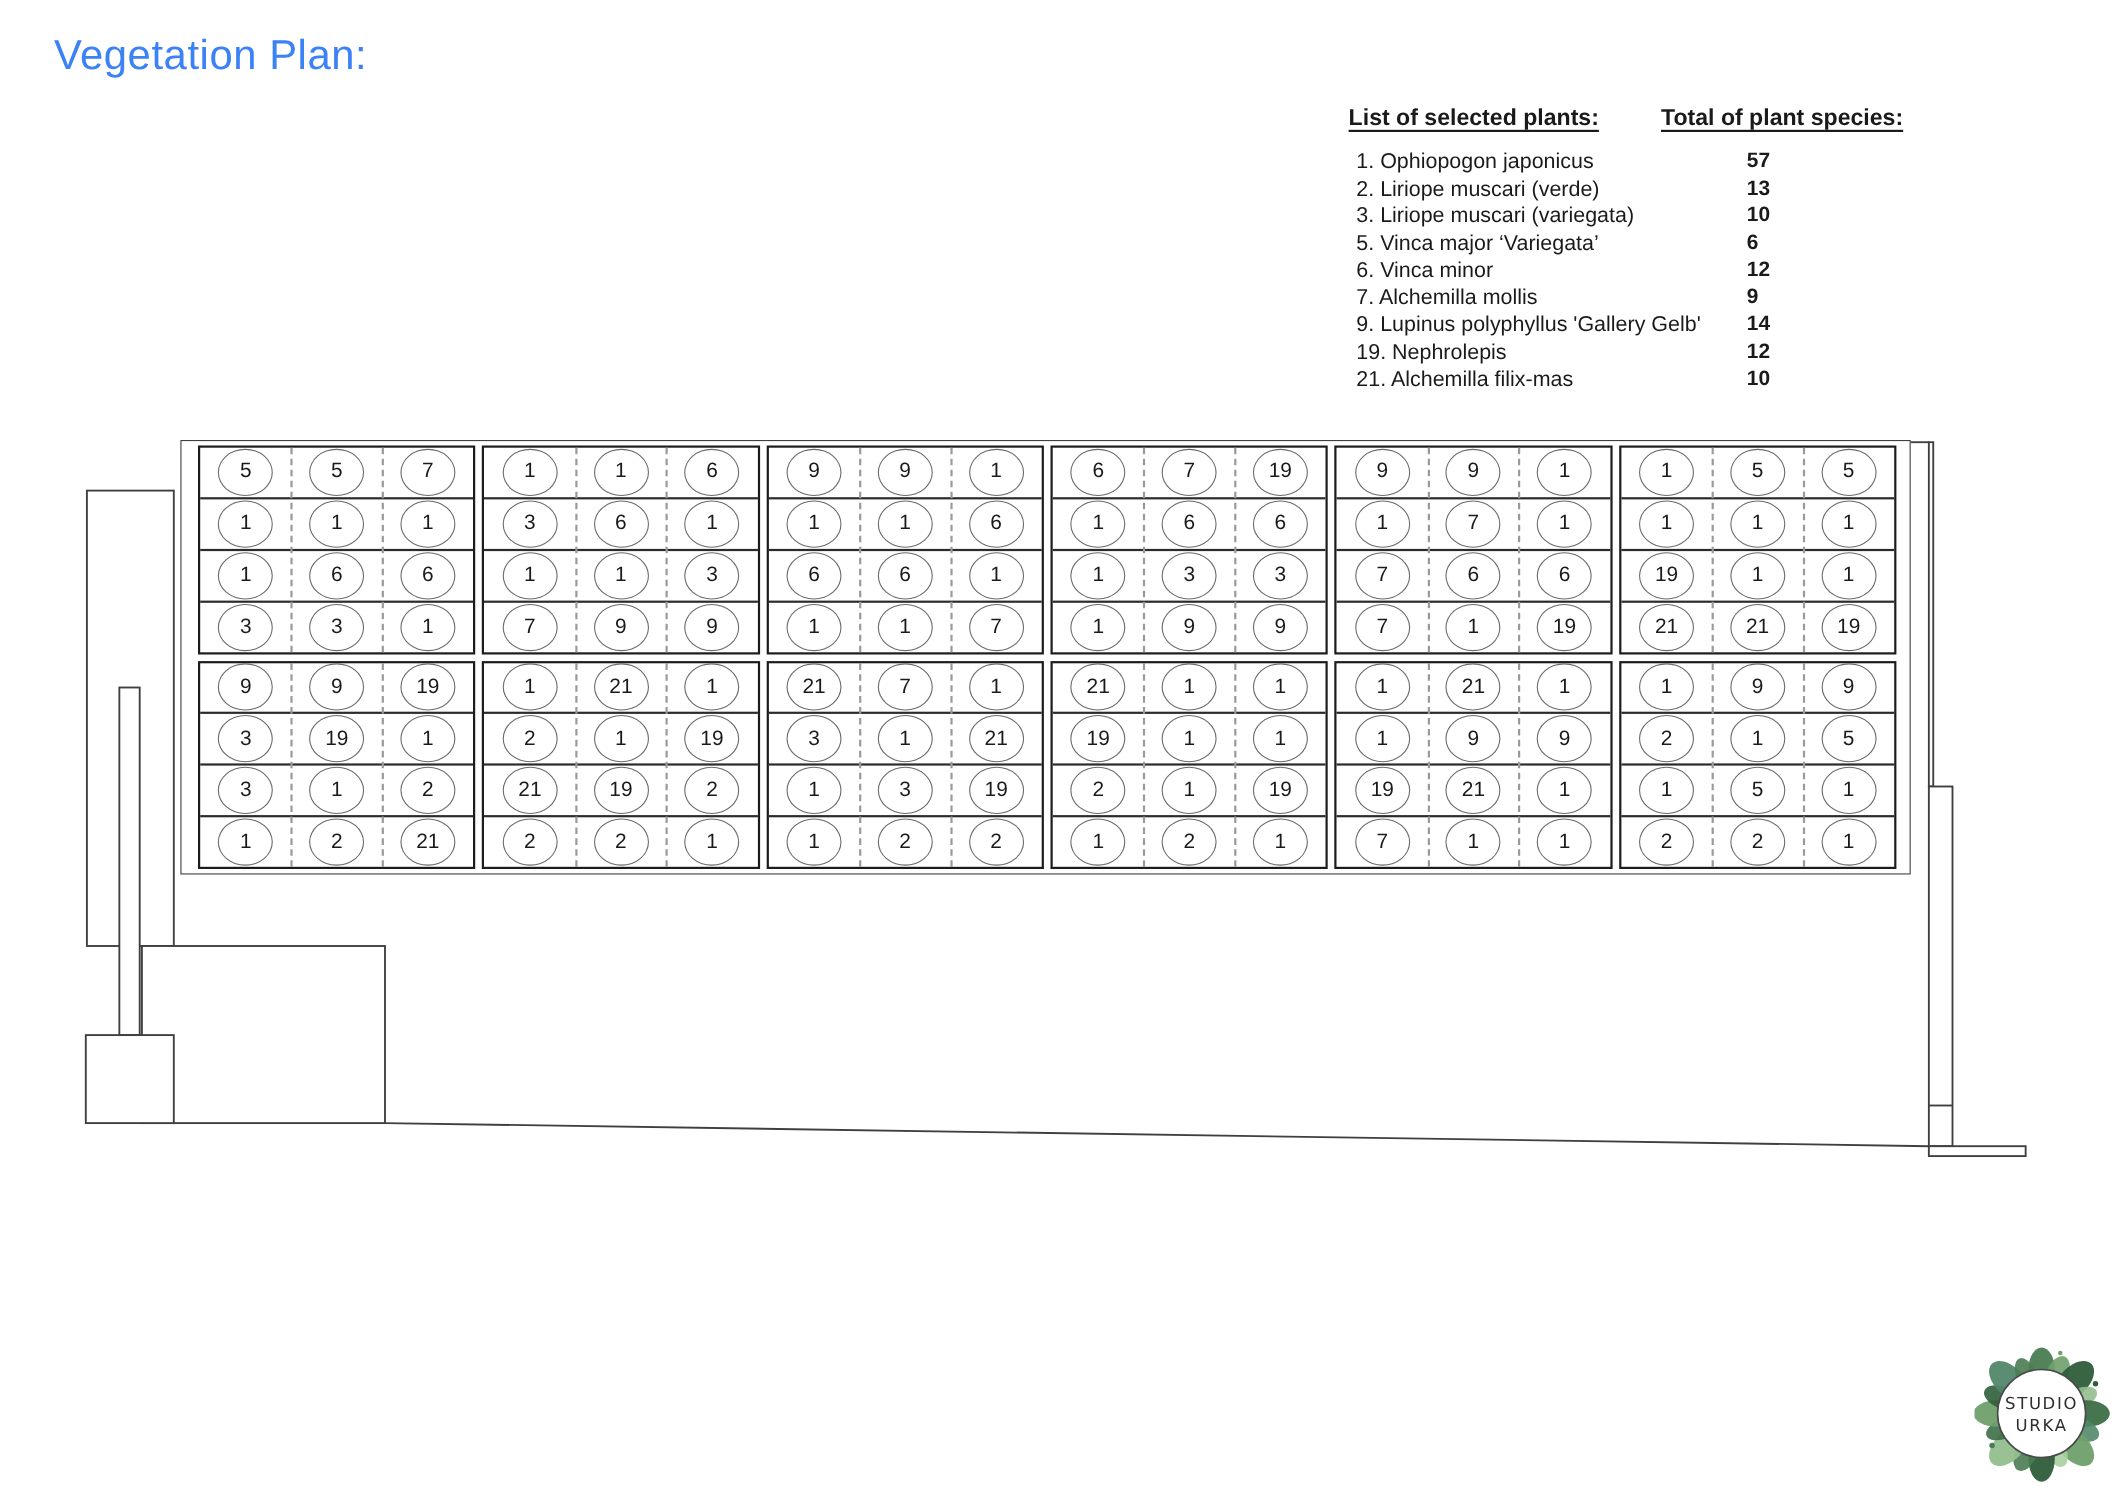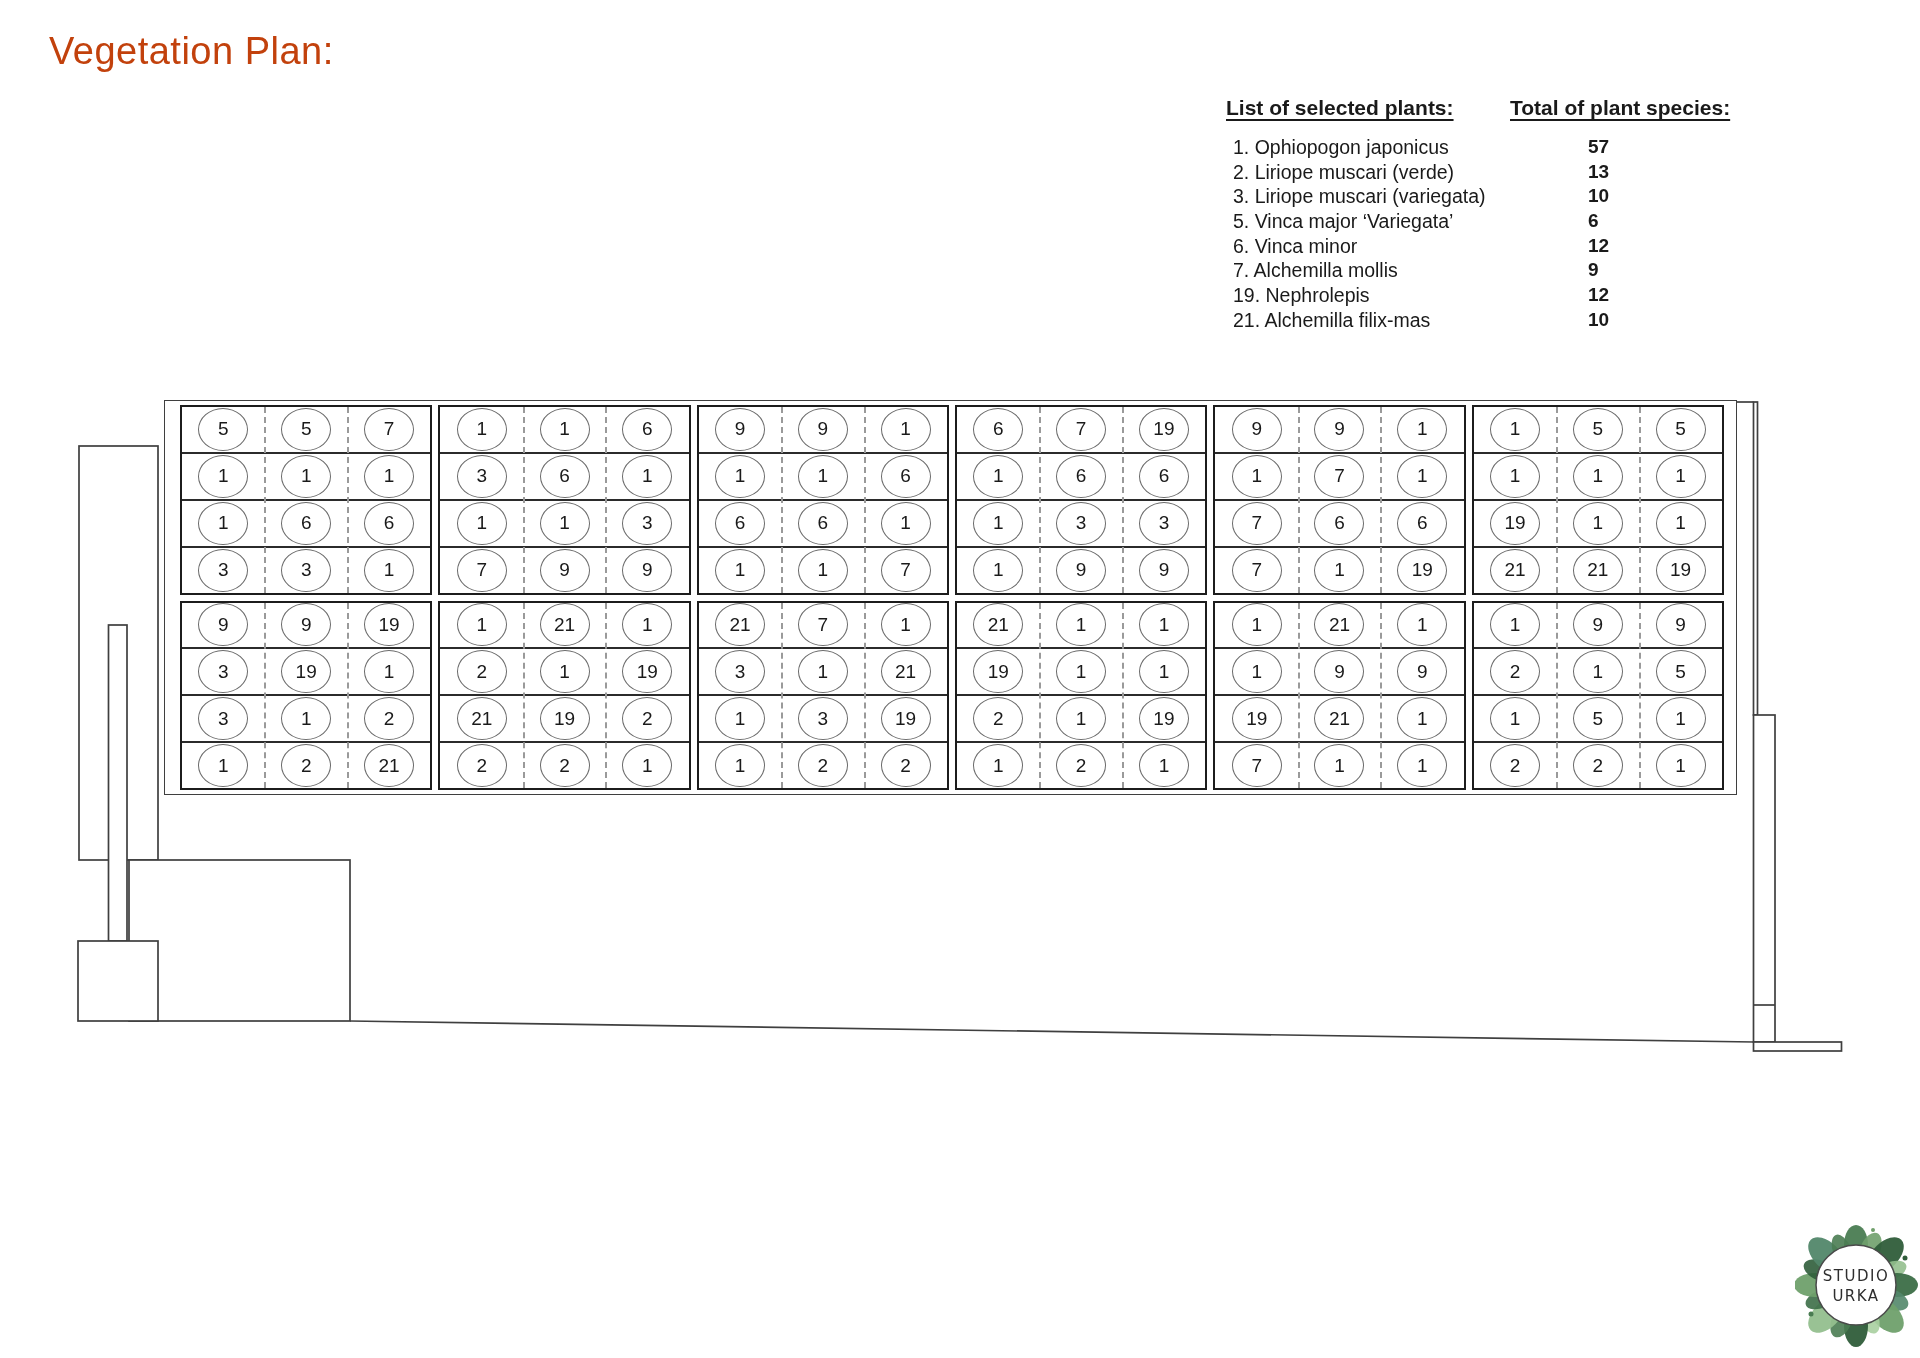--- a/index.html
+++ b/index.html
@@ -5,21 +5,21 @@
   :root{
     --line:#3f3f3f; --panel-line:#1c1c1c; --row-line:#2b2b2b;
     --circle-line:#6b6b6b; --dash-line:#9a9a9a; --ink:#1a1a1a;
   }
   *{margin:0;padding:0;box-sizing:border-box;}
   html,body{width:1920px;height:1358px;background:#fff;overflow:hidden;
     font-family:"Liberation Sans",sans-serif;color:var(--ink);}
   .page{position:relative;width:1920px;height:1358px;}
 
   .page-title{position:absolute;left:49px;top:30px;font-size:38px;font-weight:500;
-    letter-spacing:.5px;color:#c2410c;}
+    letter-spacing:.5px;color:#3b82f6;}
 
   
   .legend{position:absolute;left:1226px;top:96px;width:570px;}
   .legend-headers{position:relative;height:40px;font-size:21px;font-weight:bold;}
   .legend-h-left{position:absolute;left:0;top:0;text-decoration:underline;
     text-underline-offset:4px;white-space:nowrap;}
   .legend-h-right{position:absolute;left:284px;top:0;text-decoration:underline;
     text-underline-offset:4px;white-space:nowrap;}
   .legend-items{position:absolute;left:0;top:40px;width:570px;}
   .legend-row{position:relative;height:24.7px;font-size:19.5px;}
@@ -94,20 +94,24 @@
           <span class="row-text"><span class="plant-num">5. </span><span class="plant-name">Vinca major</span><span class="plant-suffix"> ‘Variegata’</span></span>
           <span class="row-total">6</span>
         </div>
         <div class="legend-row">
           <span class="row-text"><span class="plant-num">6. </span><span class="plant-name">Vinca minor</span><span class="plant-suffix"></span></span>
           <span class="row-total">12</span>
         </div>
         <div class="legend-row">
           <span class="row-text"><span class="plant-num">7. </span><span class="plant-name">Alchemilla mollis</span><span class="plant-suffix"></span></span>
           <span class="row-total">9</span>
+        </div>
+        <div class="legend-row">
+          <span class="row-text"><span class="plant-num">9. </span><span class="plant-name">Lupinus polyphyllus</span><span class="plant-suffix"> 'Gallery Gelb'</span></span>
+          <span class="row-total">14</span>
         </div>
         <div class="legend-row">
           <span class="row-text"><span class="plant-num">19. </span><span class="plant-name">Nephrolepis</span><span class="plant-suffix"></span></span>
           <span class="row-total">12</span>
         </div>
         <div class="legend-row">
           <span class="row-text"><span class="plant-num">21. </span><span class="plant-name">Alchemilla filix-mas</span><span class="plant-suffix"></span></span>
           <span class="row-total">10</span>
         </div>
       </div>

